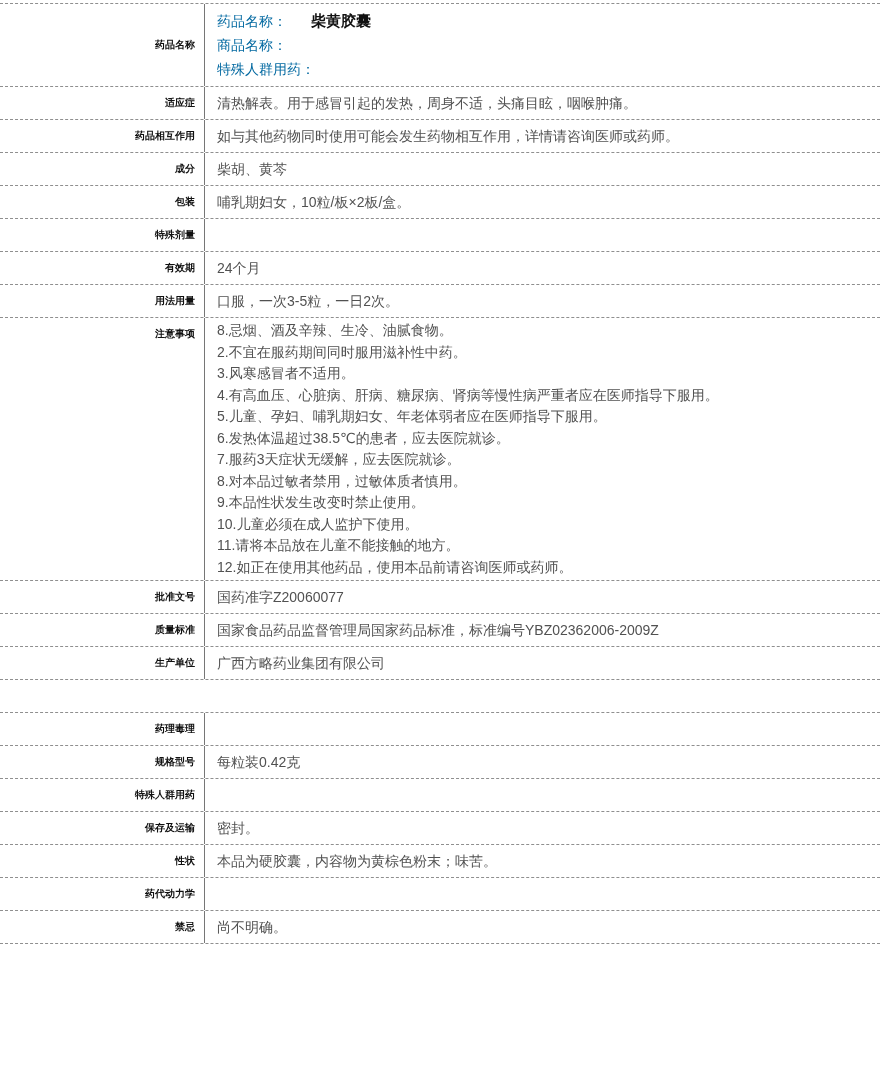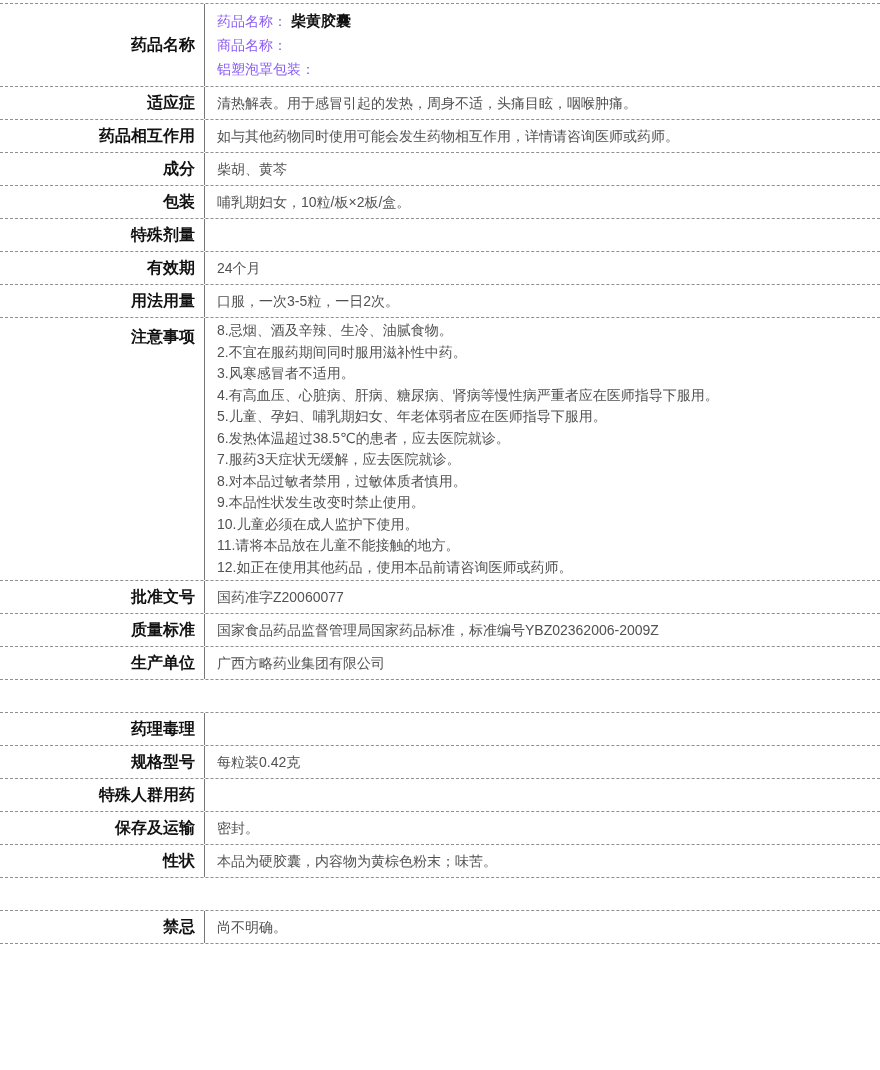--- a/index.html
+++ b/index.html
@@ -25,21 +25,21 @@
   .label {
     flex: 0 0 205px;
     width: 205px;
     border-right: 1px solid #767676;
     display: flex;
     align-items: center;
     justify-content: flex-end;
     text-align: right;
     padding: 4px 9px 4px 4px;
     font-weight: bold;
-    font-size: 16px;
+    font-size: 10px;
     color: #111111;
     min-height: 32px;
   }
   .value {
     flex: 1 1 auto;
     display: flex;
     flex-direction: column;
     justify-content: center;
     padding: 4px 10px 4px 12px;
     font-size: 14px;
@@ -49,35 +49,35 @@
   }
 
   
   .row.tall .label { align-items: flex-start; padding-top: 9px; }
   .row.tall .value { justify-content: flex-start; padding-top: 2px; padding-bottom: 2px; }
   .note-line { line-height: 21.5px; }
 
   
   .row.name-row .value { padding-top: 5px; padding-bottom: 5px; }
   .field-line { line-height: 24px; white-space: nowrap; }
-  .field-key { color: #8b5cf6; font-size: 14px; }
-  .field-value { color: #111111; font-weight: bold; font-size: 15px; margin-left: 4px; }
+  .field-key { color: #0369a1; font-size: 14px; }
+  .field-value { color: #111111; font-weight: bold; font-size: 15px; margin-left: 24px; }
 </style>
 </head>
 <body>
 
 <div class="page">
   <div class="drug-table">
 
   <div class="row name-row">
         <div class="cell label">药品名称</div>
         <div class="cell value">
           <div class="field-line"><span class="field-key">药品名称：</span><span class="field-value">柴黄胶囊</span></div>
           <div class="field-line"><span class="field-key">商品名称：</span><span class="field-value"></span></div>
-          <div class="field-line"><span class="field-key">铝塑泡罩包装：</span><span class="field-value"></span></div>
+          <div class="field-line"><span class="field-key">特殊人群用药：</span><span class="field-value"></span></div>
         </div>
       </div>
       <div class="row">
         <div class="cell label">适应症</div>
         <div class="cell value">清热解表。用于感冒引起的发热，周身不适，头痛目眩，咽喉肿痛。</div>
       </div>
       <div class="row">
         <div class="cell label">药品相互作用</div>
         <div class="cell value">如与其他药物同时使用可能会发生药物相互作用，详情请咨询医师或药师。</div>
       </div>
@@ -147,20 +147,21 @@
       </div>
       <div class="row">
         <div class="cell label">保存及运输</div>
         <div class="cell value">密封。</div>
       </div>
       <div class="row">
         <div class="cell label">性状</div>
         <div class="cell value">本品为硬胶囊，内容物为黄棕色粉末；味苦。</div>
       </div>
       <div class="row">
+        <div class="cell label">药代动力学</div>
         <div class="cell value"></div>
       </div>
       <div class="row">
         <div class="cell label">禁忌</div>
         <div class="cell value">尚不明确。</div>
       </div>
     </div>
 </div>
 
 </body></html>

